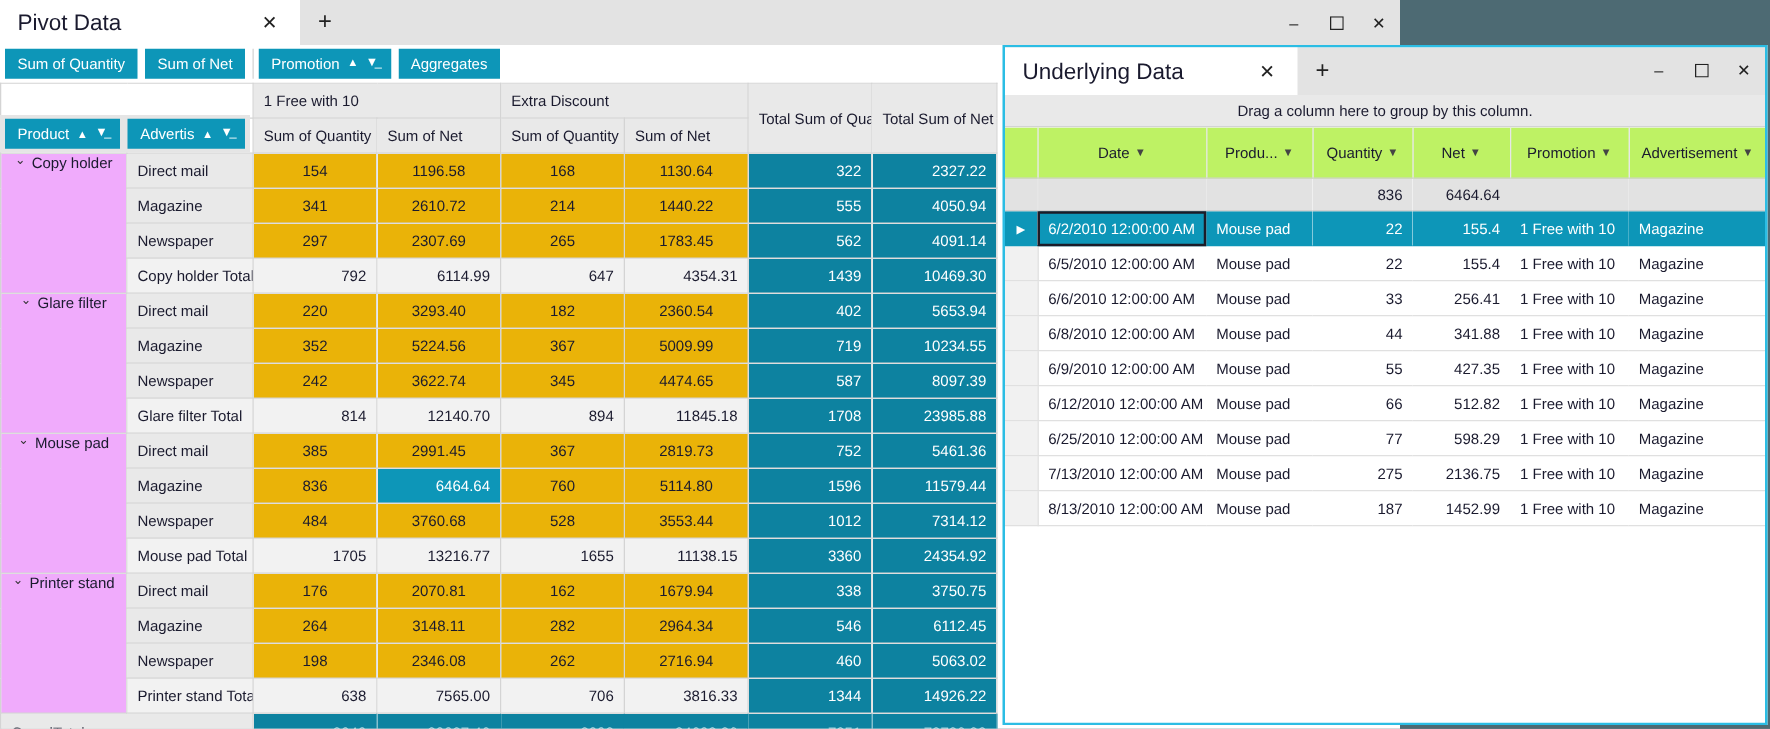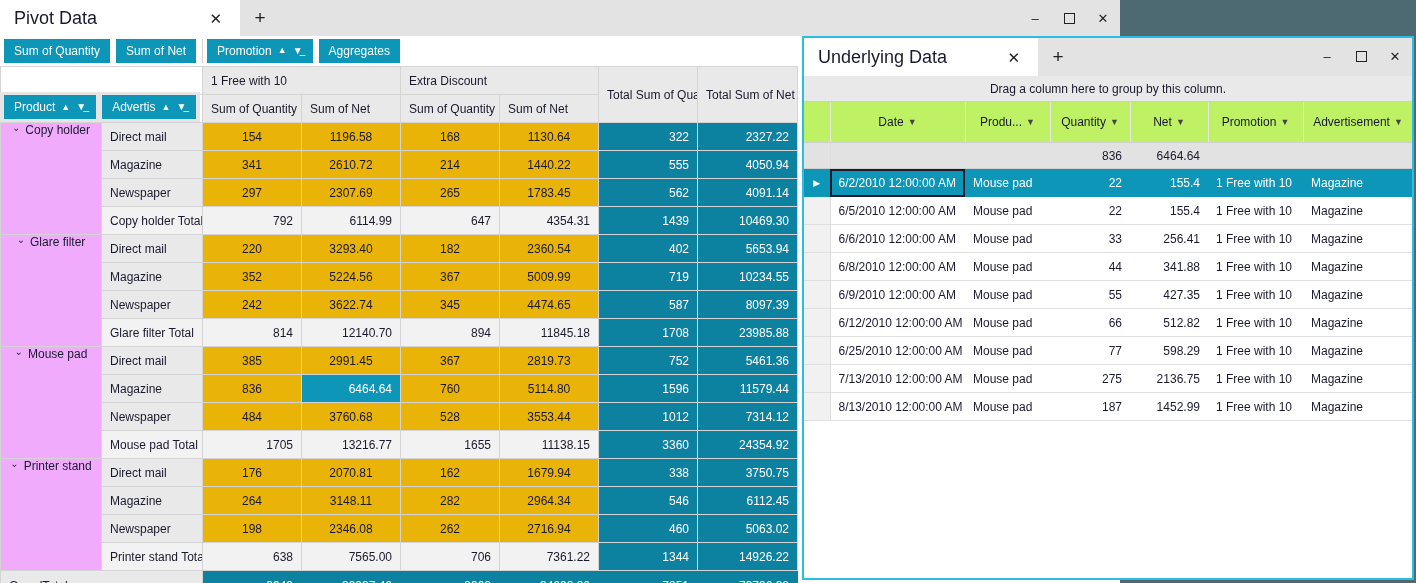--- a/index.html
+++ b/index.html
@@ -388,21 +388,21 @@
             <td class="num">262</td>
             <td class="num">2716.94</td>
             <td class="teal">460</td>
             <td class="teal">5063.02</td>
           </tr>
           <tr>
             <td class="rowlbl subtot">Printer stand Total</td>
             <td class="subtot">638</td>
             <td class="subtot">7565.00</td>
             <td class="subtot">706</td>
-            <td class="subtot">7361.22</td>
+            <td class="subtot">3816.33</td>
             <td class="teal">1344</td>
             <td class="teal">14926.22</td>
           </tr>
           <tr class="grand">
             <td class="gt-label" colspan="2">GrandTotal</td>
             <td>3949</td>
             <td>39037.46</td>
             <td>3902</td>
             <td>34698.86</td>
             <td>7851</td>

